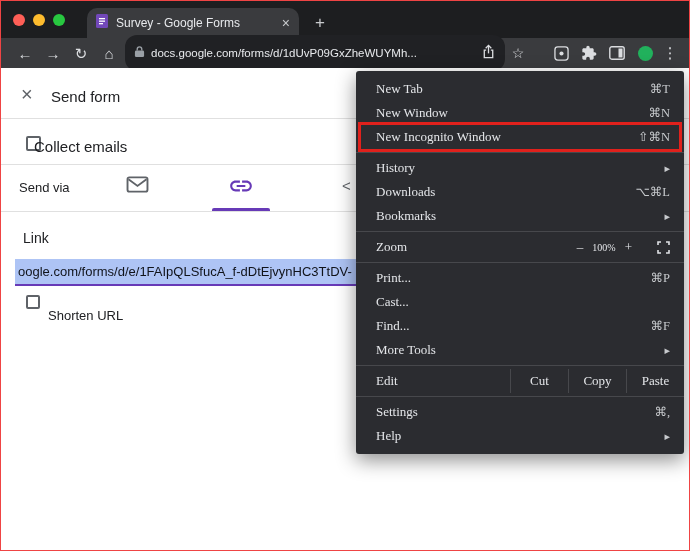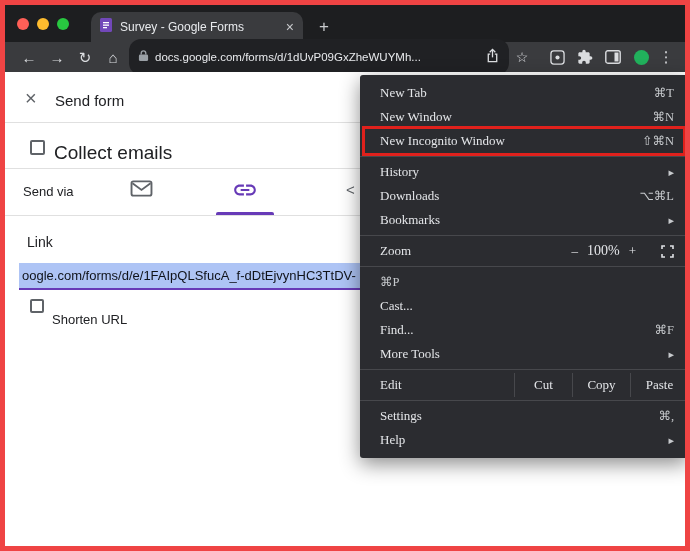--- a/index.html
+++ b/index.html
@@ -1,19 +1,19 @@
 <!DOCTYPE html>
 <html><head>
 <meta charset="utf-8">
 <style>
   * { margin:0; padding:0; box-sizing:border-box; }
   body { margin:0; background:#e9e9e9; font-family:"Liberation Sans", sans-serif; }
   .window {
     position:relative; width:690px; height:551px; background:#1d4ed8;
-    border:5px solid #ef4444; overflow:hidden;
+    border:1px solid #ef4444; overflow:hidden;
   }
   
   .titlebar {
     position:absolute; top:0; left:0; right:0; height:37px;
     background:#1d1e20; display:flex; align-items:flex-end;
   }
   .traffic { position:absolute; left:12px; top:13px; display:flex; gap:8px; }
   .light { width:12px; height:12px; border-radius:50%; }
   .light.red{ background:#ff5f57; } .light.yellow{ background:#febc2e; } .light.green{ background:#28c840; }
   .tab {
@@ -41,21 +41,21 @@
   .kebab { width:22px; text-align:center; color:#dbdde0; font-size:15px; }
   
   .content { position:absolute; top:67px; left:0; right:0; bottom:0; background:#fff; }
   .dlg-close { position:absolute; left:20px; top:16px; font-size:20px; color:#5f6368; line-height:1; }
   .dlg-title { position:absolute; left:50px; top:20px; font-size:15px; font-weight:500; color:#202124; }
   .hdiv { position:absolute; left:0; right:0; height:1px; background:#e0e0e0; }
   .div1{ top:50px; } .div2{ top:96px; } .div3{ top:143px; }
   .cbx { position:absolute; border:2px solid #5f6368; border-radius:2px; background:#fff; }
   .cbx1 { left:25px; top:68px; width:15px; height:15px; }
   .cbx2 { left:25px; top:227px; width:14px; height:14px; }
-  .collect-label { position:absolute; left:49px; top:70px; font-size:19px; color:#202124; }
+  .collect-label { position:absolute; left:33px; top:70px; font-size:15px; color:#202124; }
   .sendvia-label { position:absolute; left:18px; top:112px; font-size:13px; color:#202124; }
   .email-ico { position:absolute; left:125px; top:107px; }
   .link-ico { position:absolute; left:227px; top:105px; }
   .tab-underline { position:absolute; left:211px; top:140px; width:58px; height:3px; background:#673ab7; border-radius:2px 2px 0 0; }
   .embed-partial { position:absolute; left:341px; top:109px; font-size:15px; color:#5f6368; }
   .link-label { position:absolute; left:22px; top:162px; font-size:14px; color:#202124; }
   .url-field {
     position:absolute; left:14px; top:191px; width:645px; height:27px;
     background:#aec4f5; border-bottom:2px solid #673ab7;
     display:flex; align-items:center; padding:0 3px; overflow:hidden;
@@ -72,21 +72,21 @@
   .mi {
     height:24px; display:flex; align-items:center; padding:0 14px 0 20px;
     font-size:13px; color:#e4e6e9;
   }
   .mi .lbl { flex:1; white-space:nowrap; }
   .mi .sc { font-size:12.5px; color:#c7cacd; }
   .mi .arrow { font-size:11px; color:#c7cacd; }
   .msep { border-top:1px solid #47484c; margin:3px 0; height:0; }
   .zoom-controls { display:flex; align-items:center; }
   .zoom-controls .zbtn { color:#e4e6e9; font-size:13px; padding:0 9px; }
-  .zoom-controls .zval { color:#e4e6e9; font-size:14px; }
+  .zoom-controls .zval { color:#e4e6e9; font-size:10px; }
   .fs-ico { margin-left:16px; display:flex; }
   .edit-row { padding-right:0; }
   .edit-cell {
     align-self:stretch; width:58px; display:flex; align-items:center; justify-content:center;
     border-left:1px solid #47484c; font-size:13px; color:#e4e6e9;
   }
   .red-box {
     position:absolute; left:2px; right:2px; top:51px; height:30px;
     border:3px solid #e0211c; pointer-events:none;
   }
@@ -231,20 +231,21 @@
         <span class="zbtn">+</span>
         <span class="fs-ico">
           <svg width="13" height="13" viewBox="0 0 13 13" fill="none" stroke="#dfe1e5" stroke-width="1.6">
               <path d="M1 4V1h3M9 1h3v3M12 9v3H9M4 12H1V9"></path>
             </svg>
         </span>
       </span>
     </div>
     <div class="msep"></div>
     <div class="mi">
+      <span class="lbl">Print...</span>
       <span class="sc">⌘P</span>
     </div>
     <div class="mi">
       <span class="lbl">Cast...</span>
     </div>
     <div class="mi">
       <span class="lbl">Find...</span>
       <span class="sc">⌘F</span>
     </div>
     <div class="mi">

